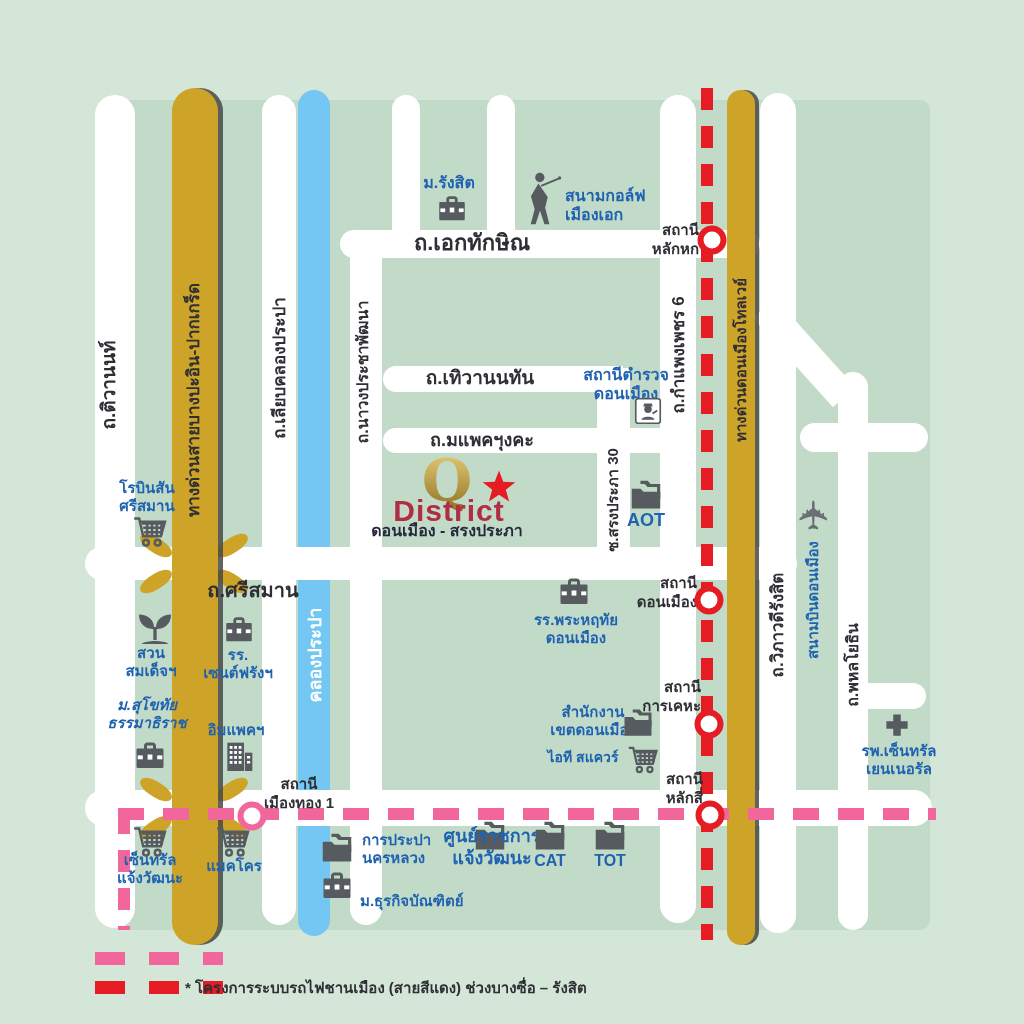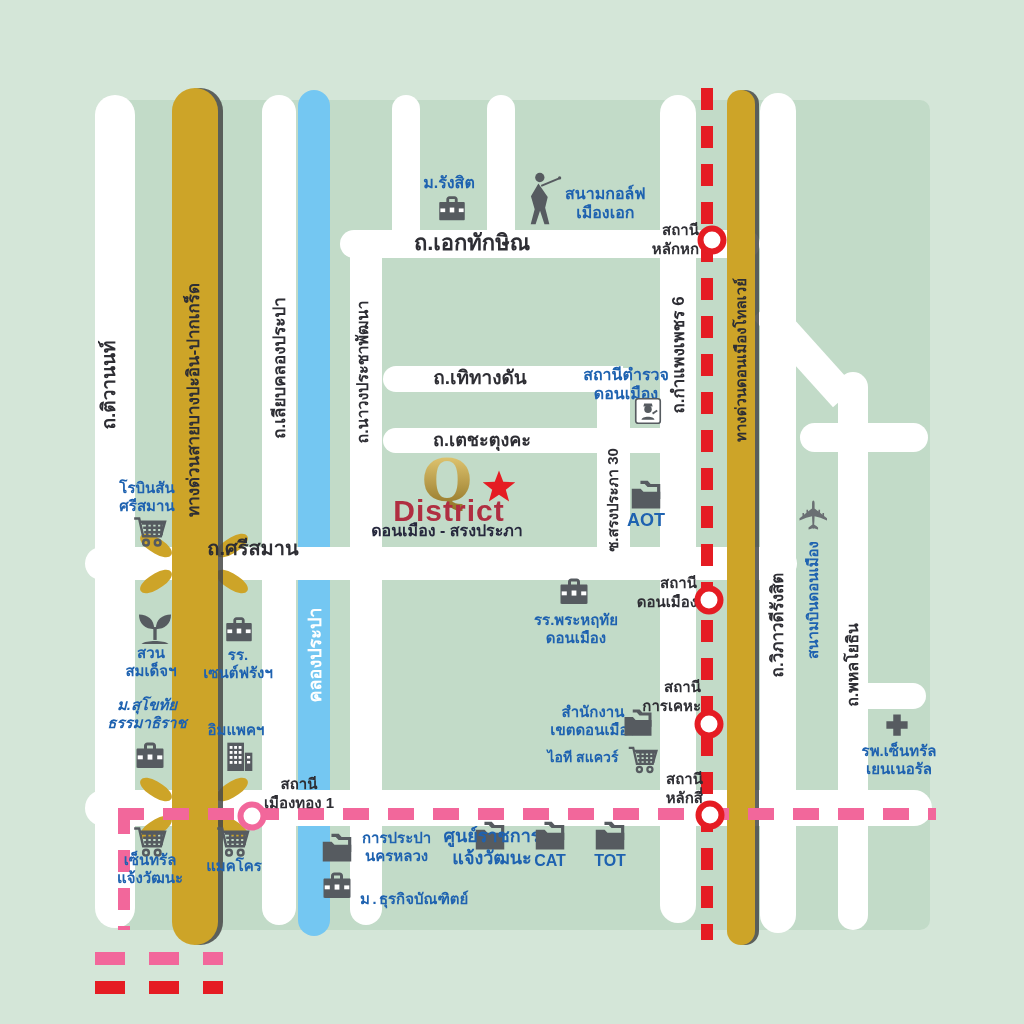--- a/index.html
+++ b/index.html
@@ -12,21 +12,21 @@
   .gold{position:absolute;background:#cda428;}
   .ramp{position:absolute;width:36px;height:15px;background:#cda428;border-radius:50%/60%;}
   .vdash-red{position:absolute;width:12px;background:repeating-linear-gradient(to bottom,#e51c23 0 22px,transparent 22px 38px);}
   .hdash-pink{position:absolute;height:12px;background:repeating-linear-gradient(to right,#f2679b 0 26px,transparent 26px 45px);}
   .vdash-pink{position:absolute;width:12px;background:repeating-linear-gradient(to bottom,#f2679b 0 22px,transparent 22px 38px);}
   .lbl{position:absolute;color:#2e2e34;font-weight:700;white-space:pre-line;line-height:1.25;}
   .blbl{position:absolute;color:#1e62b0;font-weight:700;white-space:pre-line;line-height:1.2;}
   .wlbl{position:absolute;color:#ffffff;font-weight:700;white-space:nowrap;}
   .c{transform:translate(-50%,-50%);text-align:center;}
   .r{transform:translate(-100%,-50%);text-align:right;}
-  .l{transform:translate(0,-50%);text-align:center;font-family:Liberation Mono, monospace;}
+  .l{transform:translate(0,-50%);text-align:left;}
   .vc{transform:translate(-50%,-50%) rotate(-90deg);white-space:nowrap;text-align:center;}
   .station-dot{position:absolute;width:17px;height:17px;border-radius:50%;background:#fff;
                border:6px solid #e51c23;transform:translate(-50%,-50%);}
   .station-dot.pink{border-color:#f2679b;}
   .ic{position:absolute;transform:translate(-50%,-50%);}
   .legend-swatch{position:absolute;width:128px;height:13px;}
   .legend-swatch.pink{background:repeating-linear-gradient(to right,#f2679b 0 30px,transparent 30px 54px);}
   .legend-swatch.red{background:repeating-linear-gradient(to right,#e51c23 0 30px,transparent 30px 54px);}
   .qlogo-q{position:absolute;font-family:"DejaVu Serif","Liberation Serif",serif;
            font-size:58px;font-weight:700;color:#bd9730;
@@ -154,23 +154,23 @@
   <div class="wlbl vc" style="left:314px;top:655px;font-size:18px;">คลองประปา</div>
   <div class="lbl vc" style="left:363px;top:372px;font-size:16px;">ถ.นาวงประชาพัฒนา</div>
   <div class="lbl vc" style="left:679px;top:355px;font-size:17px;">ถ.กำแพงเพชร 6</div>
   <div class="lbl vc" style="left:741px;top:360px;font-size:15px;">ทางด่วนดอนเมืองโทลเวย์</div>
   <div class="lbl vc" style="left:778px;top:625px;font-size:17px;">ถ.วิภาวดีรังสิต</div>
   <div class="blbl vc" style="left:813px;top:600px;font-size:15px;">สนามบินดอนเมือง</div>
   <div class="lbl vc" style="left:853px;top:665px;font-size:16px;">ถ.พหลโยธิน</div>
   <div class="lbl vc" style="left:613px;top:500px;font-size:15px;">ซ.สรงประภา 30</div>
 
   <div class="lbl c" style="left:472px;top:243px;font-size:22px;white-space:nowrap;">ถ.เอกทักษิณ</div>
-  <div class="lbl c" style="left:480px;top:378px;font-size:19px;white-space:nowrap;">ถ.เทิทางดัน</div>
-  <div class="lbl c" style="left:482px;top:440px;font-size:18px;white-space:nowrap;">ถ.เตชะตุงคะ</div>
-  <div class="lbl c" style="left:253px;top:548px;font-size:20px;white-space:nowrap;">ถ.ศรีสมาน</div>
+  <div class="lbl c" style="left:480px;top:378px;font-size:19px;white-space:nowrap;">ถ.เทิวานนทัน</div>
+  <div class="lbl c" style="left:482px;top:440px;font-size:18px;white-space:nowrap;">ถ.มแพคฯุงคะ</div>
+  <div class="lbl c" style="left:253px;top:590px;font-size:20px;white-space:nowrap;">ถ.ศรีสมาน</div>
 
   <div class="lbl r" style="left:699px;top:240px;font-size:15px;">สถานี
 หลักหก</div>
   <div class="station-dot" style="left:712px;top:240px;"></div>
   <div class="lbl r" style="left:697px;top:593px;font-size:15px;">สถานี
 ดอนเมือง</div>
   <div class="station-dot" style="left:709px;top:600px;"></div>
   <div class="lbl r" style="left:701px;top:697px;font-size:15px;">สถานี
 การเคหะ</div>
   <div class="station-dot" style="left:709px;top:724px;"></div>
@@ -289,14 +289,15 @@
       <use href="#i-folder"></use>
     </svg>
   <div class="blbl c" style="left:550px;top:861px;font-size:16px;">CAT</div>
   <svg class="ic" style="left:610px;top:836px;" width="38" height="38">
       <use href="#i-folder"></use>
     </svg>
   <div class="blbl c" style="left:610px;top:861px;font-size:16px;">TOT</div>
 
   <div class="legend-swatch pink" style="left:95px;top:952px;"></div>
   <div class="legend-swatch red" style="left:95px;top:981px;"></div>
+  <div class="lbl l" style="left:185px;top:988px;font-size:15px;font-weight:700;white-space:nowrap;">* โครงการระบบรถไฟชานเมือง (สายสีแดง) ช่วงบางซื่อ – รังสิต</div>
 
 </div>
 
 </body></html>

